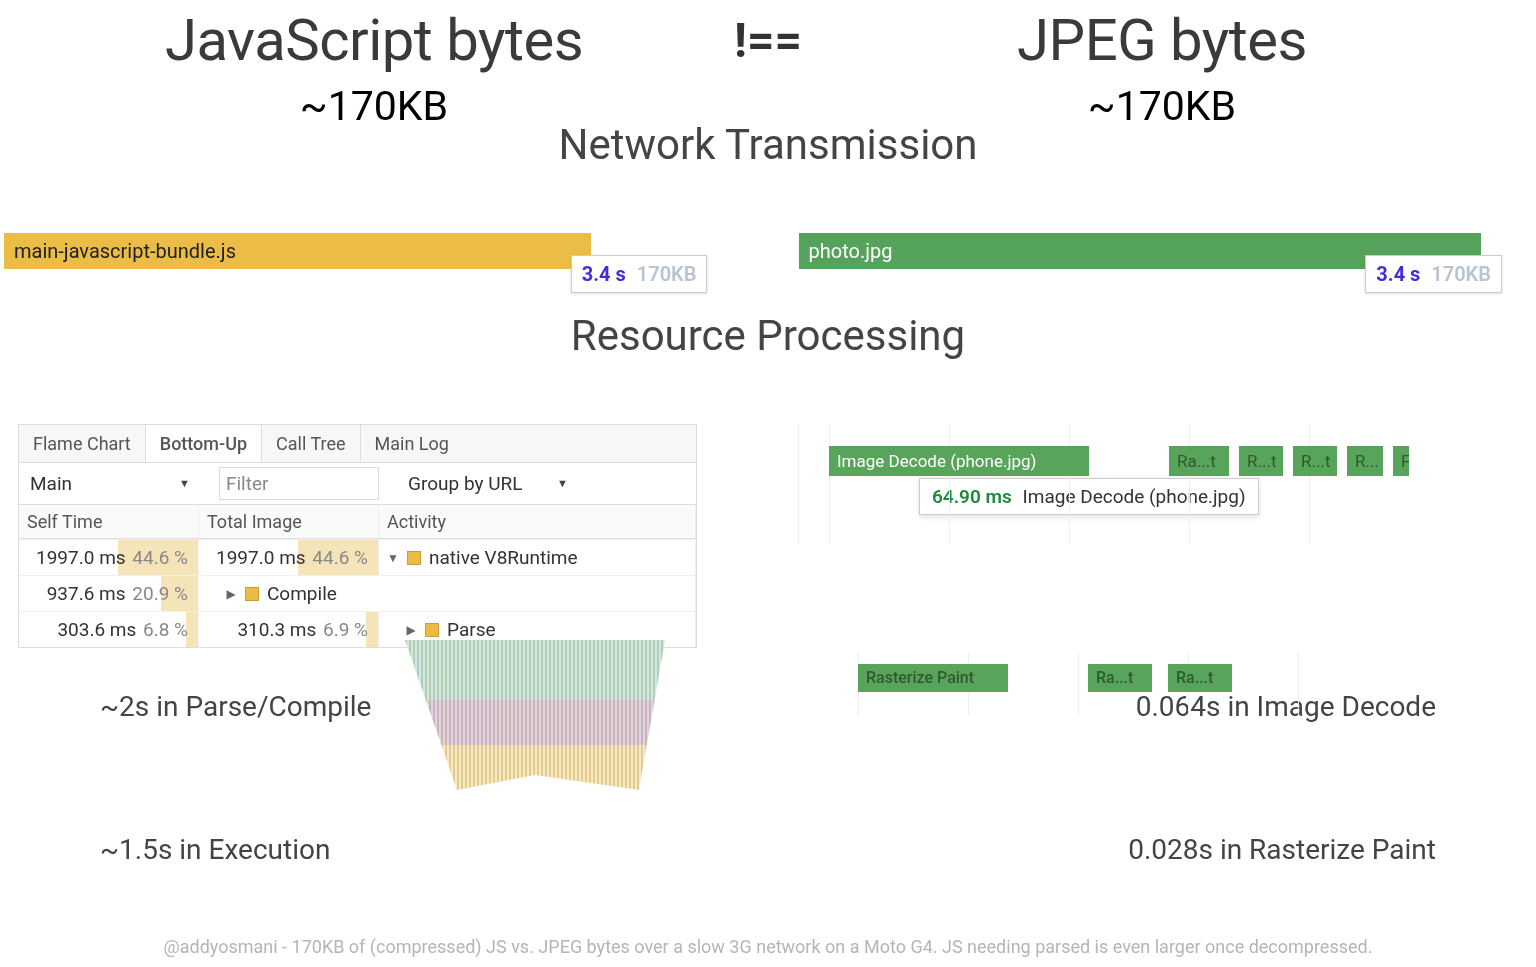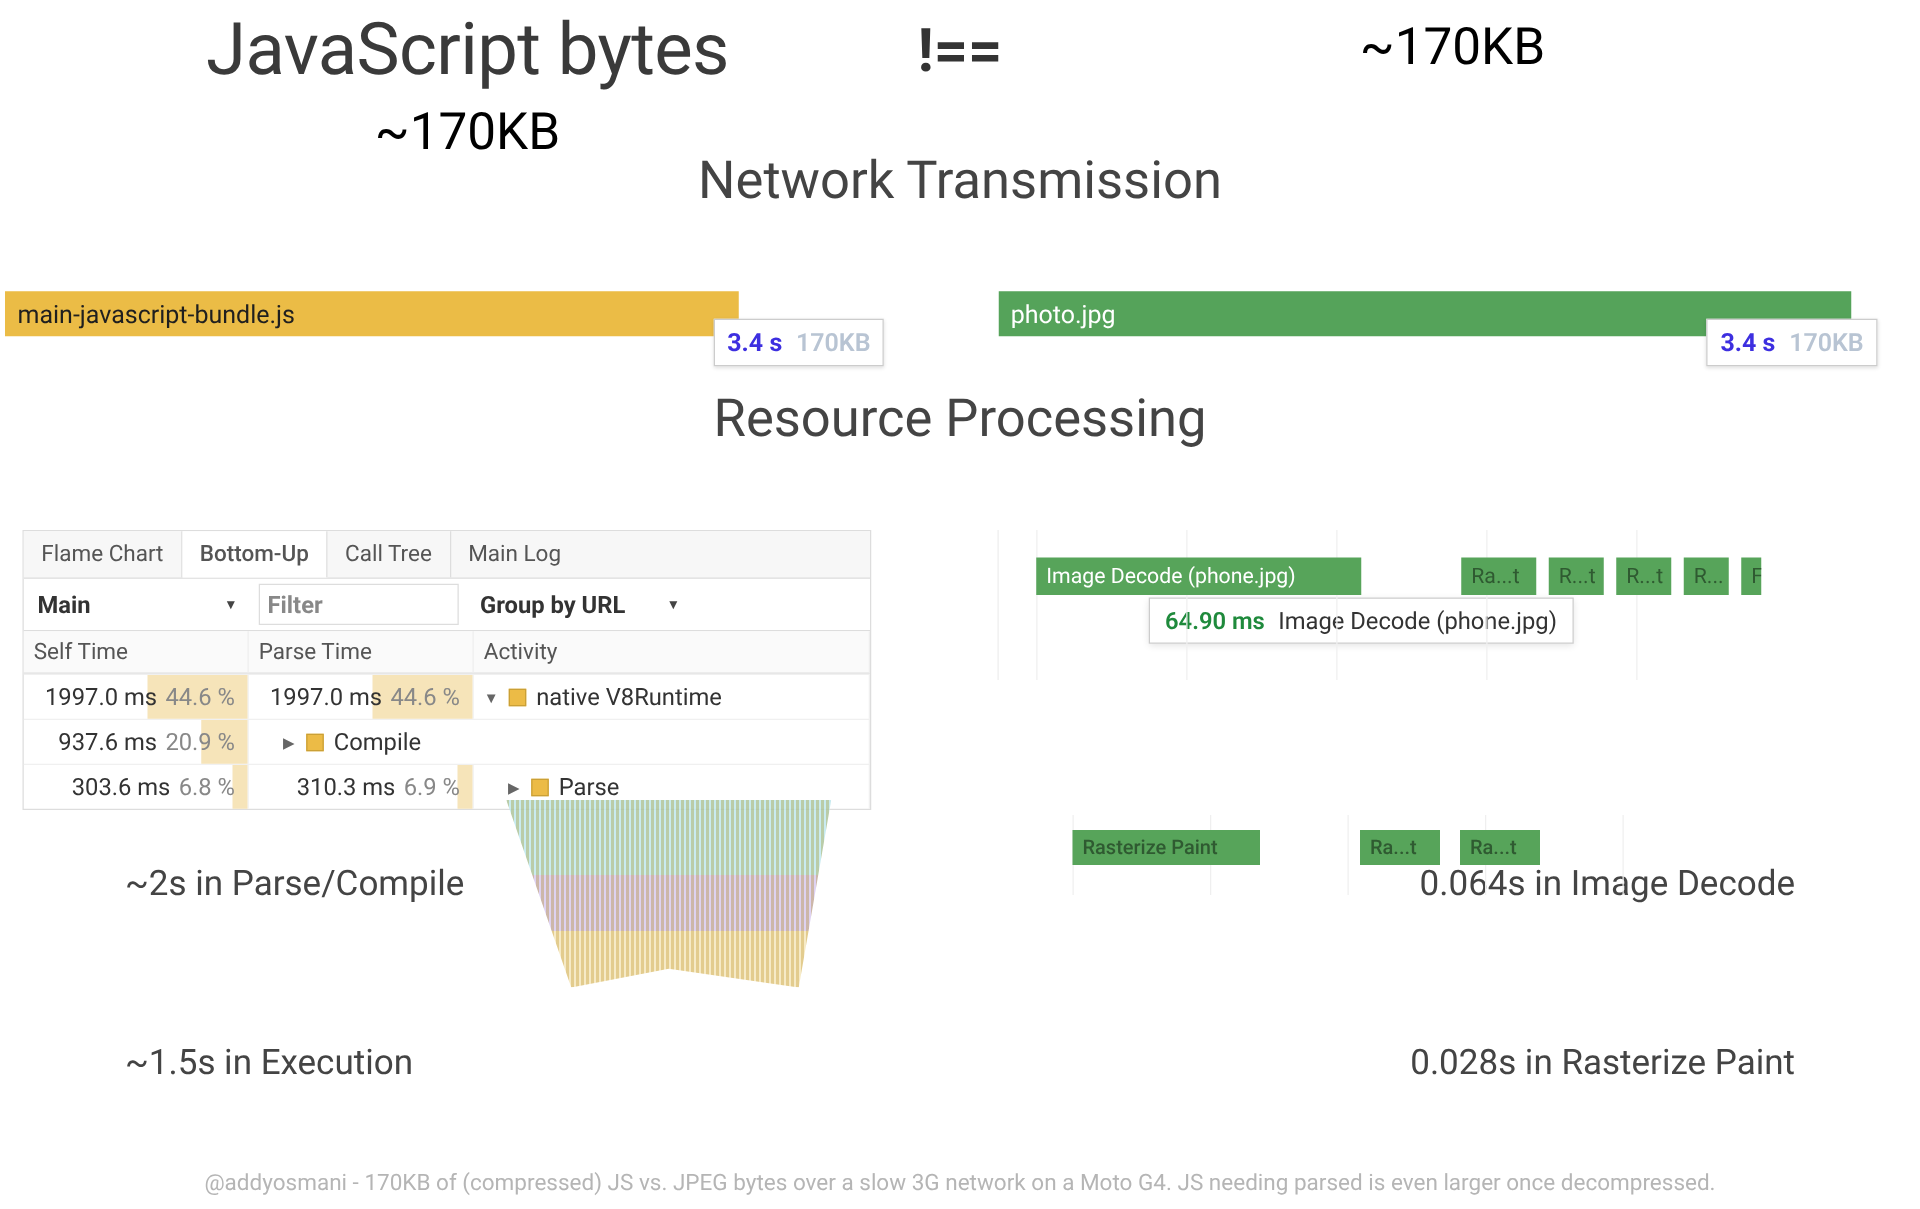--- a/index.html
+++ b/index.html
@@ -121,23 +121,22 @@
     color: #555;
   }
   .tab.active {
     background: #fff;
     font-weight: 500;
   }
   .controls {
     display: flex;
     border-bottom: 1px solid #ddd;
     padding: 4px 6px;
-    gap: 12px;
+    gap: 24px;
     align-items: center;
-    font-weight: bold;
   }
   .select {
     border: 1px solid transparent;
     padding: 4px 4px;
     font-size: 19px;
     min-width: 170px;
     display: inline-flex;
     align-items: center;
     justify-content: space-between;
   }
@@ -306,20 +305,21 @@
 
 <div class="header-row">
   <div class="col">
     <div class="big-title">JavaScript bytes</div>
     <div class="sub-size">~170KB</div>
   </div>
   <div class="col" style="max-width:160px">
     <div class="neq">!==</div>
   </div>
   <div class="col">
+    <div class="big-title">JPEG bytes</div>
     <div class="sub-size">~170KB</div>
   </div>
 </div>
 
 <div class="section-heading">Network Transmission</div>
 
 <div class="bars-row">
   <div class="bar-half bar-left">
     <div class="net-bar js-bar">main-javascript-bundle.js</div>
     <div class="time-badge">
@@ -348,21 +348,21 @@
         <div class="tab">Call Tree</div>
         <div class="tab" style="border-right:none">Main Log</div>
       </div>
       <div class="controls">
         <div class="select">Main</div>
         <div class="filter-input">Filter</div>
         <div class="select">Group by URL</div>
       </div>
       <div class="bu-head">
         <div class="c-self">Self Time</div>
-        <div class="c-total">Parse Time</div>
+        <div class="c-total">Total Image</div>
         <div class="c-act">Activity</div>
       </div>
       <div id="bu-body">
           <div class="bu-row">
             <div class="c-self">
               <div class="pct-bg" style="width: 44.6%;"></div>
               <span class="val-wrap">1997.0 ms <span class="pct-cell">44.6 %</span></span>
             </div>
             <div class="c-total">
               <div class="pct-bg" style="width: 44.6%;"></div>

